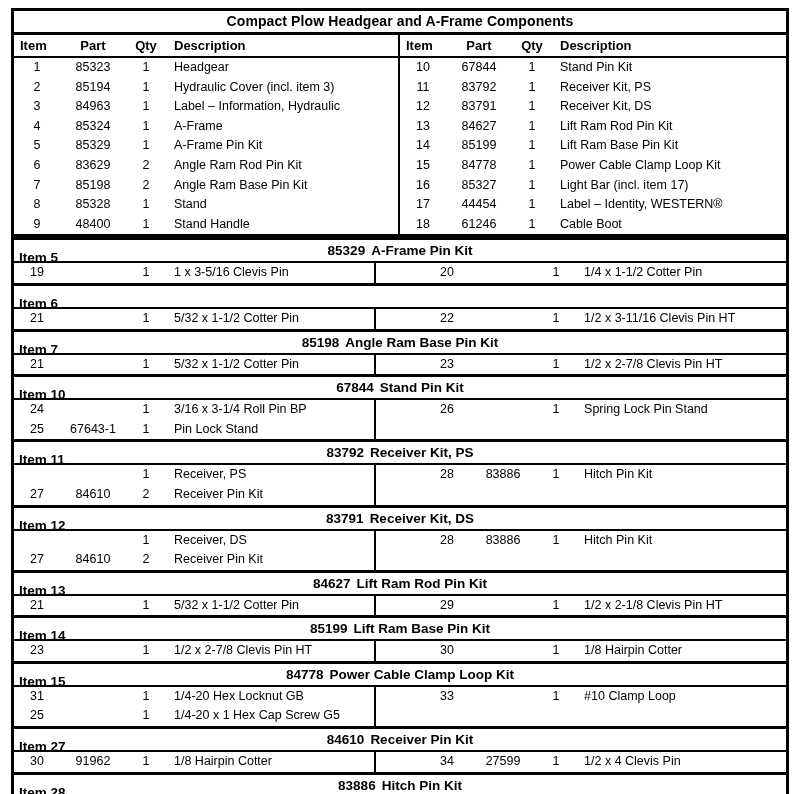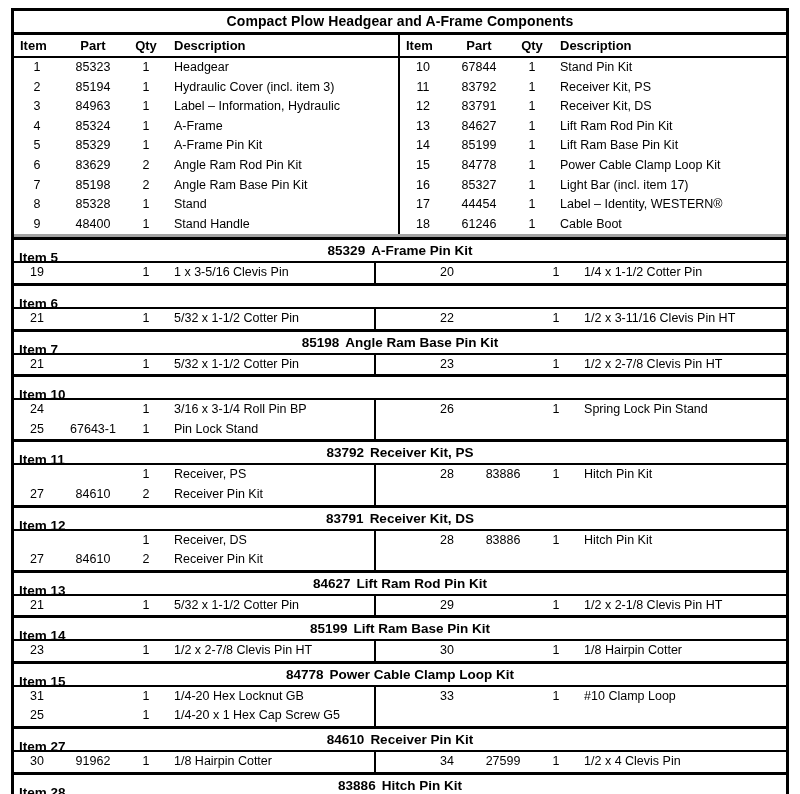--- a/index.html
+++ b/index.html
@@ -44,21 +44,21 @@
     text-align: center;
     font-size: 14px;
     font-weight: bold;
     border-bottom: 3px solid #000;
     letter-spacing: .1px;
   }
 
   
   .main-wrap {
     display: flex;
-    border-bottom: 3px solid #a3a3a3;
+    border-bottom: 3px solid #000000;
     justify-content: center;
   }
   .main-half {
     width: 50%;
     box-sizing: border-box;
   }
   .main-half.left {
     border-right: 2px solid #000;
   }
 
@@ -417,20 +417,21 @@
                 <td class="c-part"></td>
                 <td class="c-qty">1</td>
                 <td class="c-desc">1/2 x 2-7/8 Clevis Pin HT</td>
               </tr>
             </tbody>
           </table>
         </div>
       </div>
       <div class="kit-head">
         <span class="kit-item">Item 10</span>
+        <span class="kit-name"><span class="pn">67844</span><span>Stand Pin Kit</span></span>
       </div>
       <div class="kit-body">
         <div class="kit-half left">
           <table>
             <colgroup>
               <col class="col-item">
               <col class="col-part">
               <col class="col-qty">
               <col class="col-desc">
             </colgroup>

